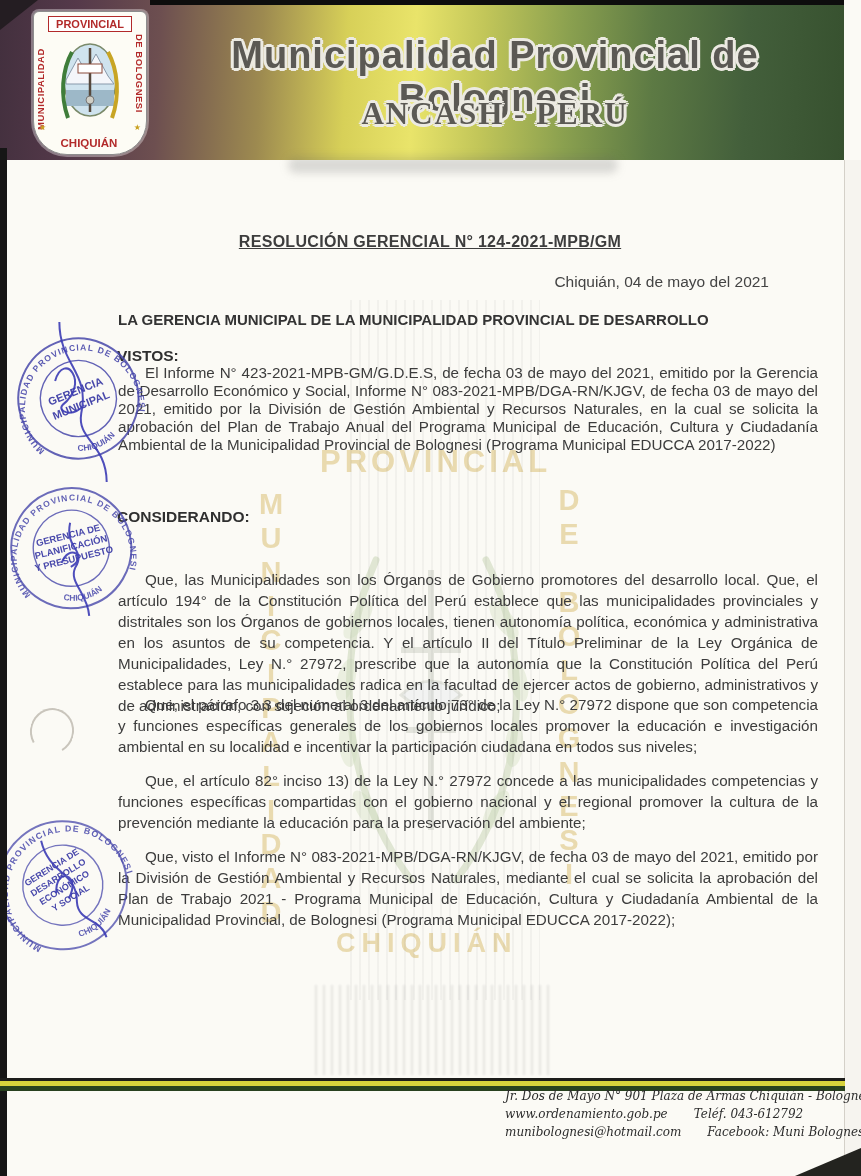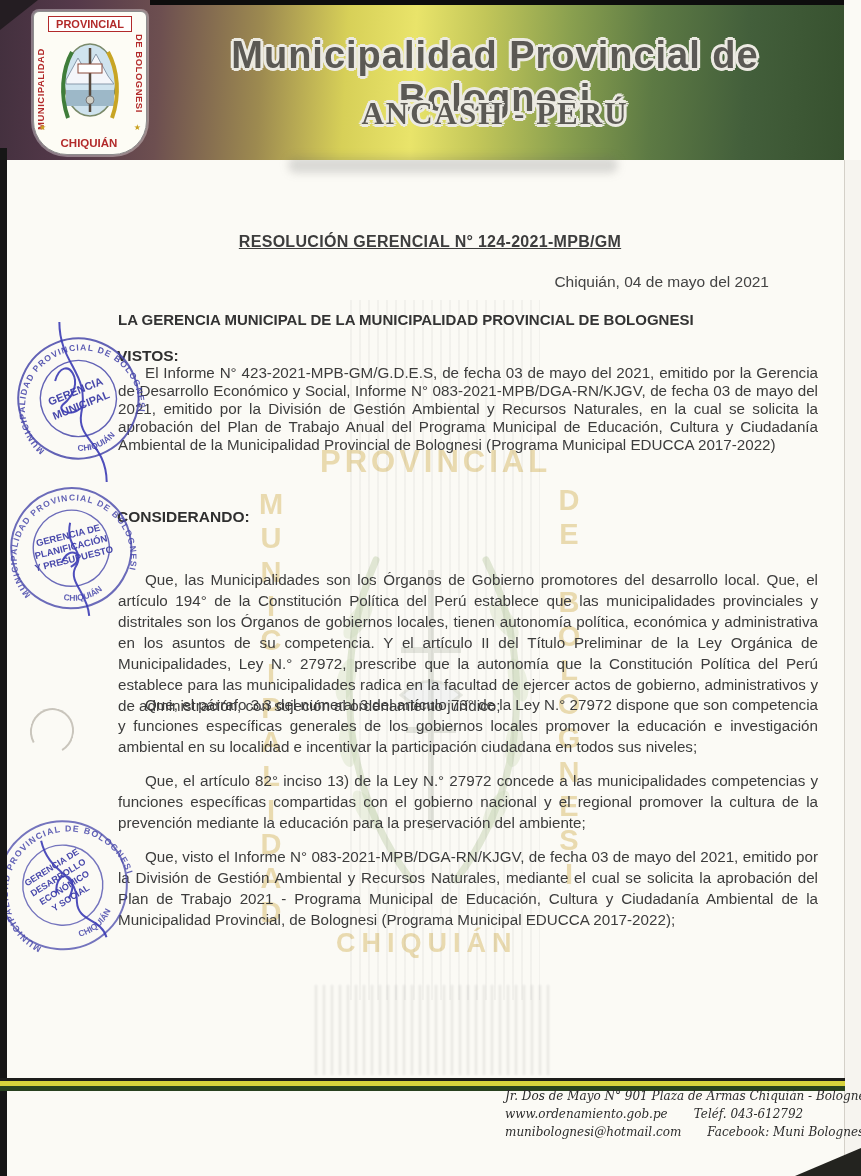--- a/index.html
+++ b/index.html
@@ -124,21 +124,21 @@
         <rect x="20" y="30" width="24" height="9" fill="#fff" stroke="#8a4a3a" stroke-width="1"></rect>
         <path d="M10,84 C2,62 4,36 14,18" stroke="#3f7d3a" stroke-width="4" fill="none"></path>
         <path d="M54,84 C62,62 60,36 50,18" stroke="#c8a524" stroke-width="4" fill="none"></path>
         <circle cx="32" cy="66" r="4" fill="#d0cfc6" stroke="#777" stroke-width="1"></circle>
       </svg>
     </div>
   </div>
 
   <div class="doc-title">RESOLUCIÓN  GERENCIAL N° 124-2021-MPB/GM</div>
   <div class="dateline">Chiquián, 04 de mayo  del 2021</div>
-  <div class="addressee">LA GERENCIA MUNICIPAL  DE LA MUNICIPALIDAD PROVINCIAL  DE BOLOGNESI</div>
+  <div class="addressee">LA GERENCIA MUNICIPAL  DE LA MUNICIPALIDAD PROVINCIAL  DE DESARROLLO</div>
   <div class="label vistos-label">VISTOS:</div>
   <div class="para p-vistos">El Informe N° 423-2021-MPB-GM/G.D.E.S, de fecha 03 de mayo del 2021, emitido por la Gerencia de Desarrollo Económico y Social, Informe N° 083-2021-MPB/DGA-RN/KJGV, de fecha 03 de mayo del 2021, emitido por la División de Gestión Ambiental y Recursos Naturales, en la cual se solicita la aprobación del Plan de Trabajo Anual del Programa Municipal de Educación, Cultura y Ciudadanía Ambiental de la Municipalidad Provincial de Bolognesi (Programa Municipal EDUCCA 2017-2022)</div>
   <div class="label considerando-label">CONSIDERANDO:</div>
   <div class="para p1">Que, las Municipalidades son los Órganos de Gobierno promotores del desarrollo local. Que, el artículo 194° de la Constitución Política del Perú establece que las municipalidades provinciales y distritales son los Órganos de gobiernos locales, tienen autonomía política, económica y administrativa en los asuntos de su competencia. Y el artículo II del Título Preliminar de la Ley Orgánica de Municipalidades, Ley N.° 27972, prescribe que la autonomía que la Constitución Política del Perú establece para las municipalidades radica en la facultad de ejercer actos de gobierno, administrativos y de administración, con sujeción al ordenamiento jurídico;</div>
   <div class="para p2">Que, el párrafo 3.3 del numeral 3 del artículo 73° de la Ley N.° 27972 dispone que son competencia y funciones específicas generales de los gobiernos locales promover la educación e investigación ambiental en su localidad e incentivar la participación ciudadana en todos sus niveles;</div>
   <div class="para p3">Que, el artículo 82° inciso 13) de la Ley N.° 27972 concede a las municipalidades competencias y funciones específicas compartidas con el gobierno nacional y el regional promover la cultura de la prevención mediante la educación para la preservación del ambiente;</div>
   <div class="para p4">Que, visto el Informe N° 083-2021-MPB/DGA-RN/KJGV, de fecha 03 de mayo del 2021, emitido por la División de Gestión Ambiental y Recursos Naturales, mediante el cual se solicita la aprobación del Plan de Trabajo 2021 -  Programa Municipal de Educación, Cultura y Ciudadanía Ambiental de la Municipalidad Provincial, de Bolognesi (Programa Municipal EDUCCA 2017-2022);</div>
 
   <div class="stamp stamp-1">
     <svg width="150" height="170" viewBox="0 0 150 170">

